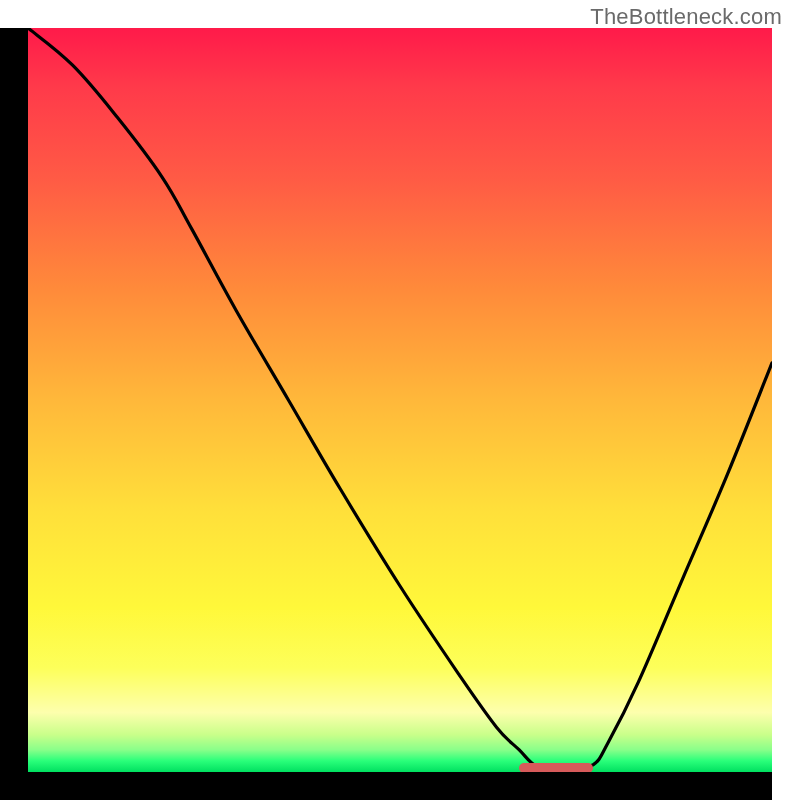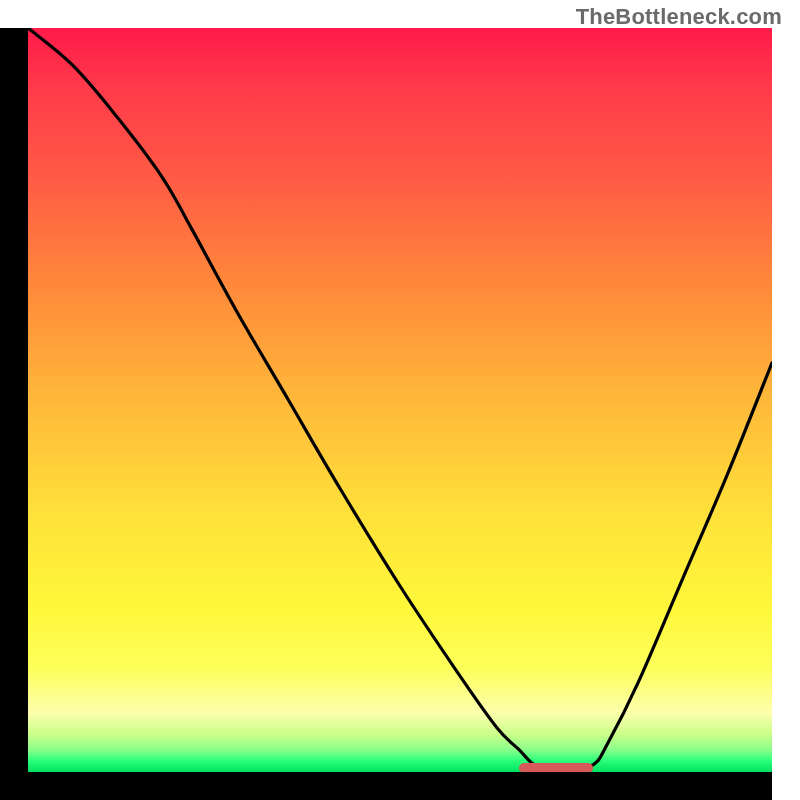--- a/index.html
+++ b/index.html
@@ -9,21 +9,21 @@
     background: #ffffff;
     font-family: Arial, sans-serif;
     position: relative;
     overflow: hidden;
   }
   .watermark {
     position: absolute;
     top: 4px;
     right: 18px;
     font-size: 22px;
-    font-weight: bold;
+    font-weight: normal;
     color: #6a6a6a;
     letter-spacing: 0.2px;
   }
   .chart-area {
     position: absolute;
     top: 28px;
     left: 28px;
     width: 744px;
     height: 744px;
     background: linear-gradient(to bottom,

